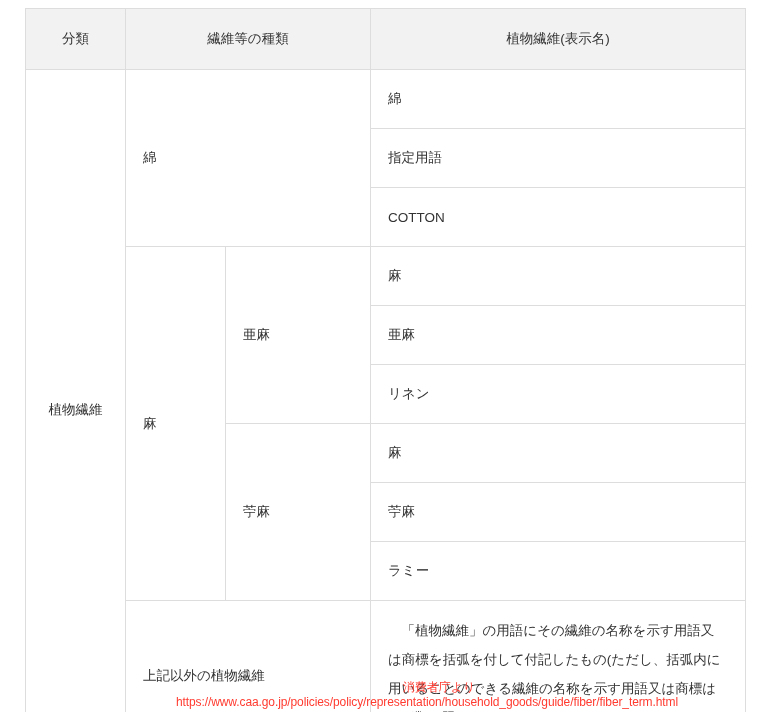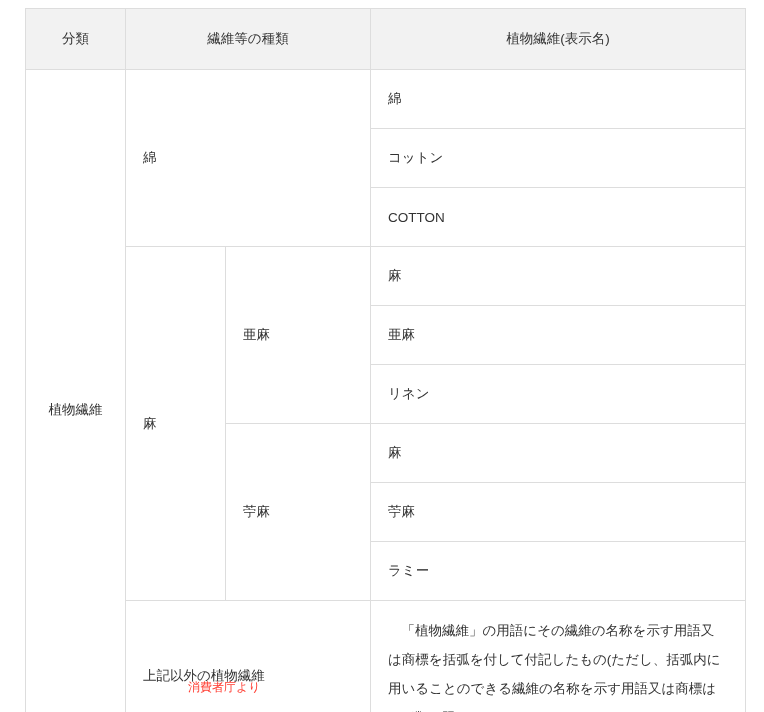--- a/index.html
+++ b/index.html
@@ -142,21 +142,21 @@
       </tr>
     </thead>
     <tbody>
 
       <tr>
         <td class="cat-cell" rowspan="10">植物繊維</td>
         <td class="group-cell" colspan="2" rowspan="3">綿</td>
         <td class="term-cell">綿</td>
       </tr>
       <tr>
-        <td class="term-cell">コットン</td>
+        <td class="term-cell">指定用語</td>
       </tr>
       <tr>
         <td class="term-cell">COTTON</td>
       </tr>
 
       <tr>
         <td class="group-cell" rowspan="6">麻</td>
         <td class="sub-cell" rowspan="3">亜麻</td>
         <td class="term-cell">麻</td>
       </tr>
@@ -181,15 +181,16 @@
       <tr>
         <td class="note-label" colspan="2">上記以外の植物繊維</td>
         <td class="note-cell">　「植物繊維」の用語にその繊維の名称を示す用語又は商標を括弧を付して付記したもの(ただし、括弧内に用いることのできる繊維の名称を示す用語又は商標は一種類に限る。)</td>
       </tr>
 
     </tbody>
   </table>
 
   <div class="annotation" style="color: rgb(255, 59, 48);">
     <span class="src-label">消費者庁より</span>
+    <span class="src-url">https://www.caa.go.jp/policies/policy/representation/household_goods/guide/fiber/fiber_term.html</span>
   </div>
 
 </div>
 
 </body></html>

